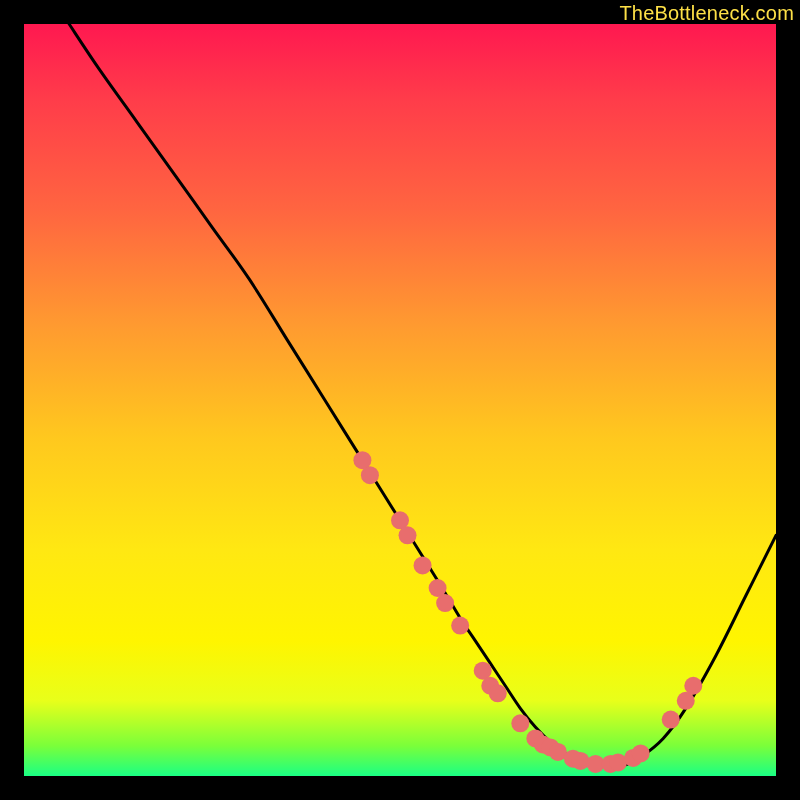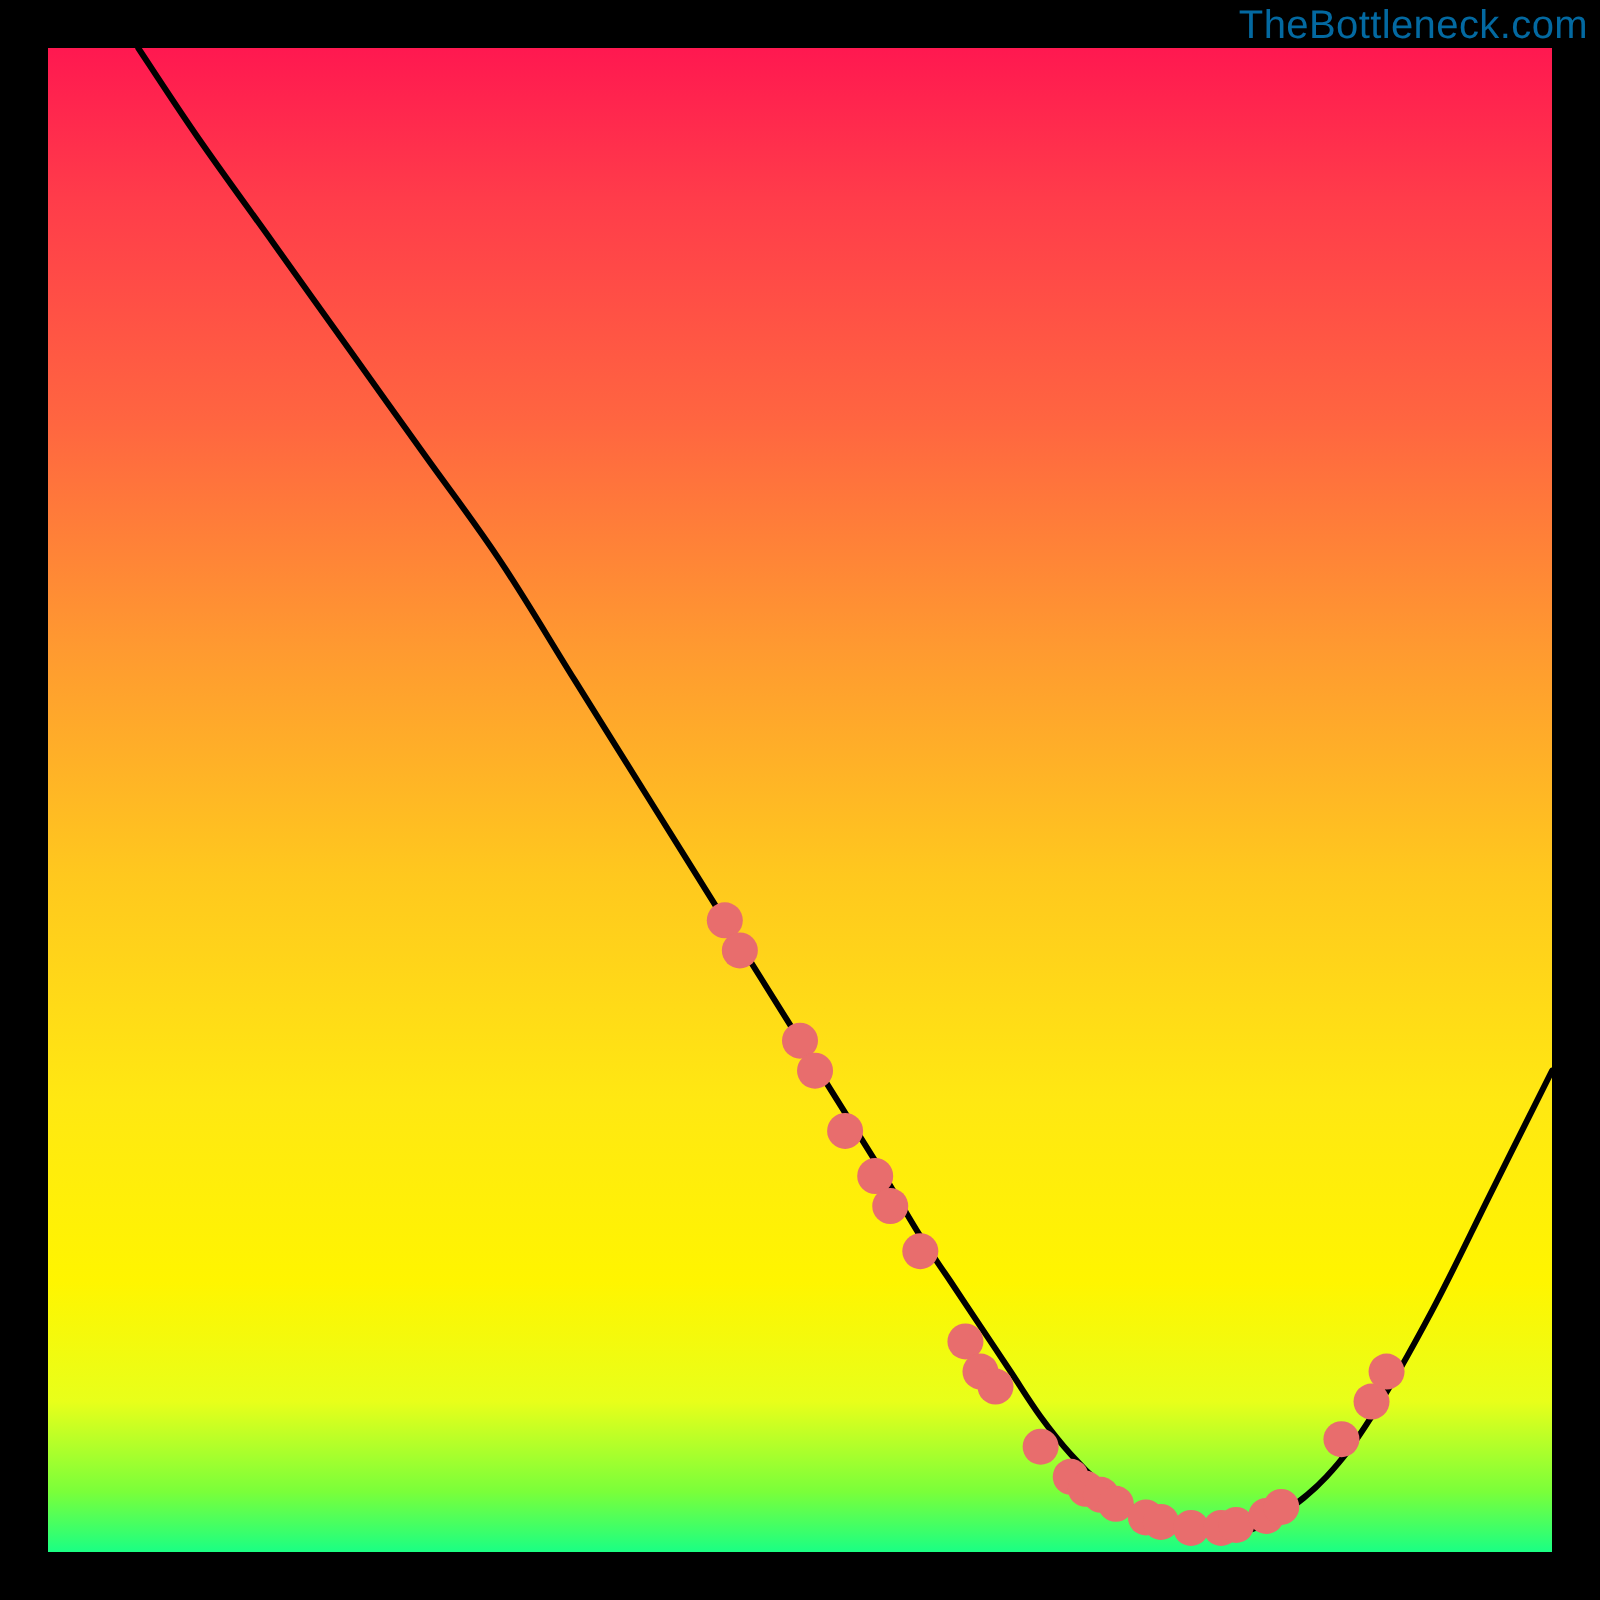--- a/index.html
+++ b/index.html
@@ -44,21 +44,21 @@
     position: absolute;
     left: 0;
     top: 0;
     width: 752px;
     height: 752px;
   }
   .watermark {
     position: absolute;
     top: 2px;
     right: 6px;
-    color: #0369a1;
+    color: #fde047;
     font-size: 20px;
     letter-spacing: 0.2px;
     font-weight: 400;
   }
 </style>
 </head>
 <body>
 
 <div class="watermark">TheBottleneck.com</div>
 

